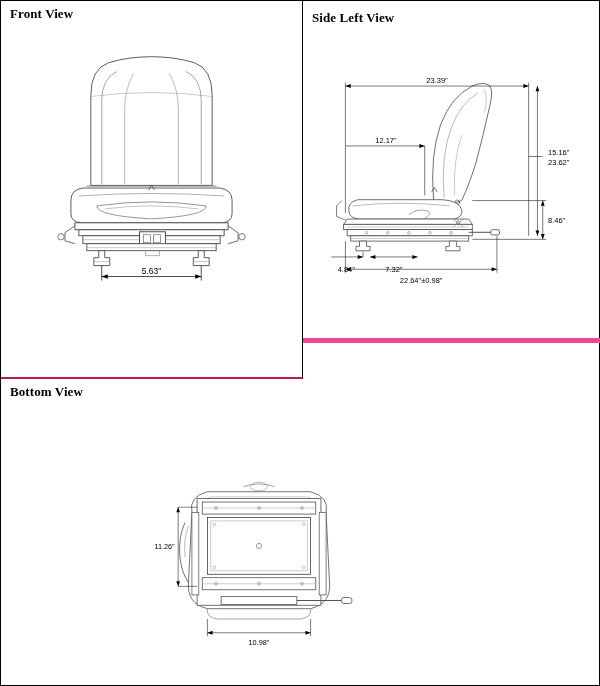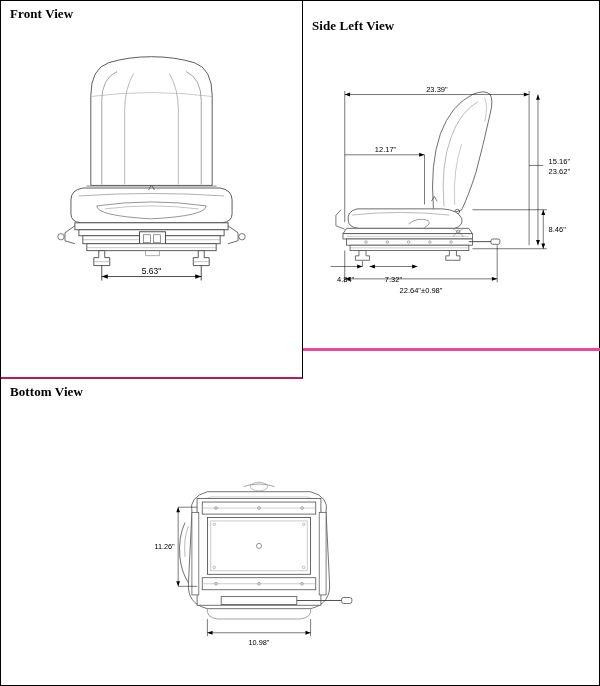--- a/index.html
+++ b/index.html
@@ -20,21 +20,21 @@
     inset: 0;
     border: 1px solid #000;
     box-sizing: border-box;
   }
   
   .panel {
     position: absolute;
     box-sizing: border-box;
   }
   .panel-front  { left: 0;   top: 0;   width: 302px; height: 378px; border-right: 1px solid #000; border-bottom: 2px solid #be185d; }
-  .panel-side   { left: 302px; top: 12px; width: 298px; height: 338px; border-bottom: 3px solid #ec4899; }
+  .panel-side   { left: 302px; top: 4px; width: 298px; height: 338px; border-bottom: 5px solid #ec4899; }
   .panel-bottom { left: 0;   top: 378px; width: 516px; height: 308px; }
 
   .panel-title {
     position: absolute;
     left: 9px;
     top: 5px;
     font-size: 13px;
     font-weight: bold;
     font-family: "Liberation Serif", serif;
     letter-spacing: 0.1px;

